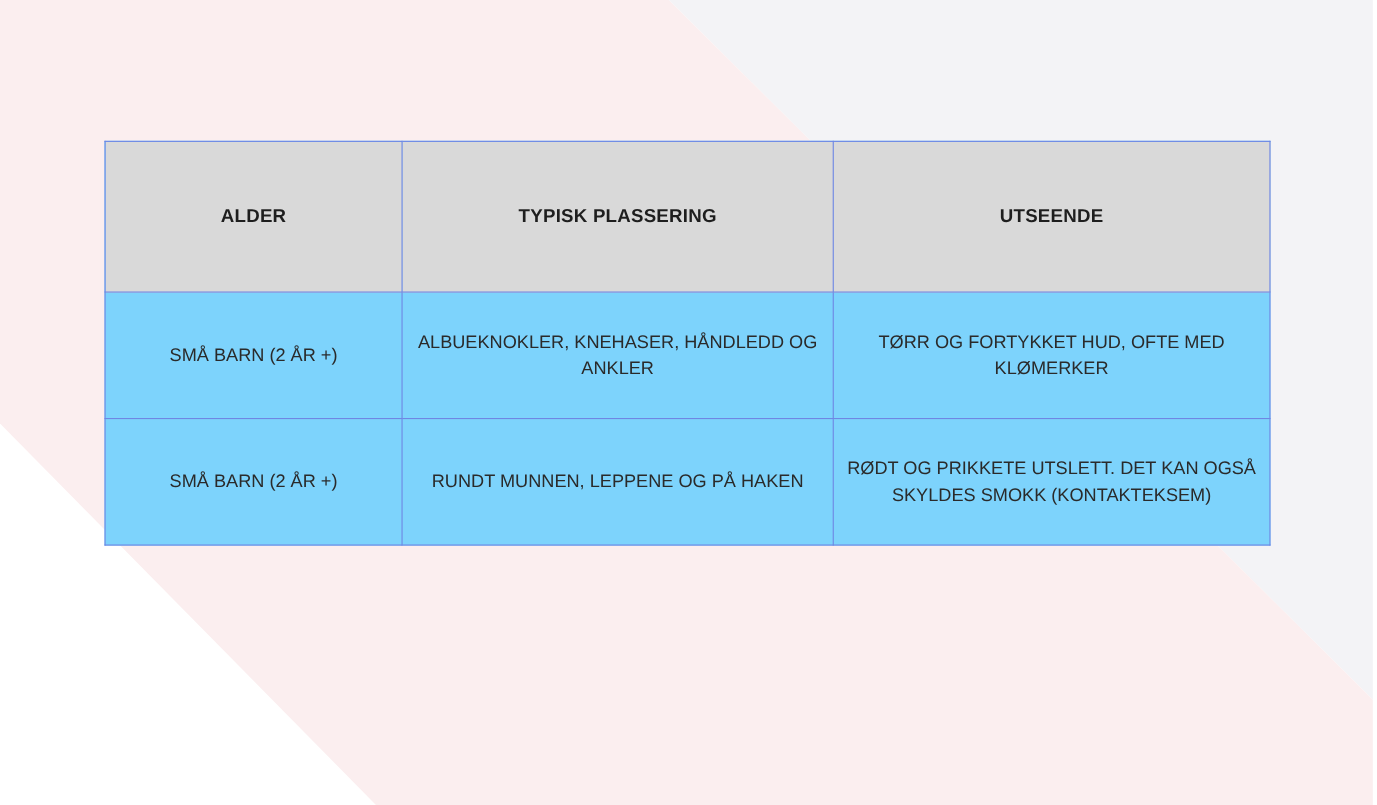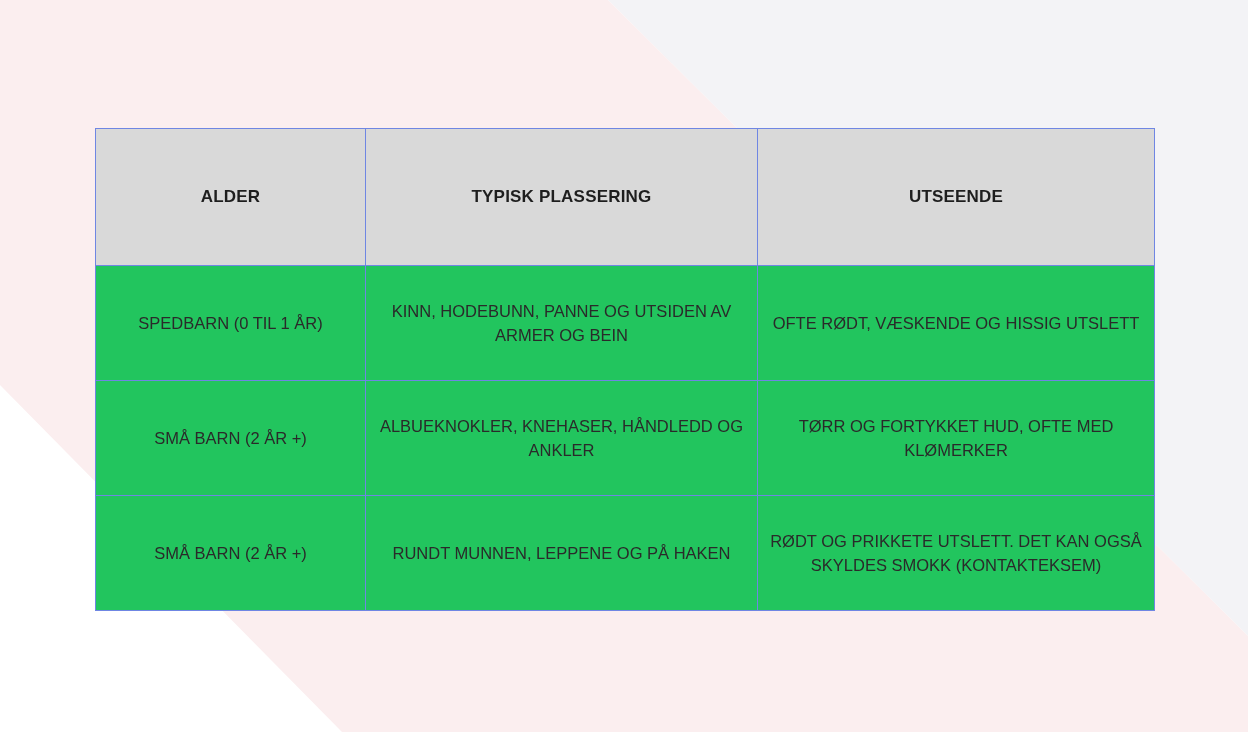--- a/index.html
+++ b/index.html
@@ -6,21 +6,21 @@
     body {
       width: 1252px; height: 732px; overflow: hidden; position: relative;
       background: #ffffff;
       font-family: "Liberation Sans", "DejaVu Sans", sans-serif;
     }
     .bg { position: absolute; inset: 0; width: 1252px; height: 732px; }
     .edge { position: absolute; top: 0; right: 0; width: 4px; height: 732px; background: #ffffff; }
     table.info {
       position: absolute; left: 95px; top: 128px;
       width: 1059px; border-collapse: collapse;
-      table-layout: fixed; background: #22c55e;
+      table-layout: fixed; background: #7dd3fc;
     }
     table.info th, table.info td {
       border: 1.5px solid #6f86e3;
       text-align: center; vertical-align: middle;
       color: #1e1e1e; text-transform: uppercase;
     }
     table.info th {
       background: #d9d9d9; height: 134px;
       font-weight: bold; font-size: 17px; letter-spacing: 0.2px;
     }
@@ -50,25 +50,20 @@
     </colgroup>
   <thead>
     <tr>
       <th>ALDER</th>
       <th>TYPISK PLASSERING</th>
       <th>UTSEENDE</th>
     </tr>
   </thead>
   <tbody>
     <tr>
-      <td>SPEDBARN (0 TIL 1 ÅR)</td>
-      <td>KINN, HODEBUNN, PANNE OG UTSIDEN AV ARMER OG BEIN</td>
-      <td>OFTE RØDT, VÆSKENDE OG HISSIG UTSLETT</td>
-    </tr>
-    <tr>
       <td>SMÅ BARN (2 ÅR +)</td>
       <td>ALBUEKNOKLER, KNEHASER, HÅNDLEDD OG ANKLER</td>
       <td>TØRR OG FORTYKKET HUD, OFTE MED KLØMERKER</td>
     </tr>
     <tr>
       <td>SMÅ BARN (2 ÅR +)</td>
       <td>RUNDT MUNNEN, LEPPENE OG PÅ HAKEN</td>
       <td>RØDT OG PRIKKETE UTSLETT. DET KAN OGSÅ SKYLDES SMOKK (KONTAKTEKSEM)</td>
     </tr>
   </tbody>

